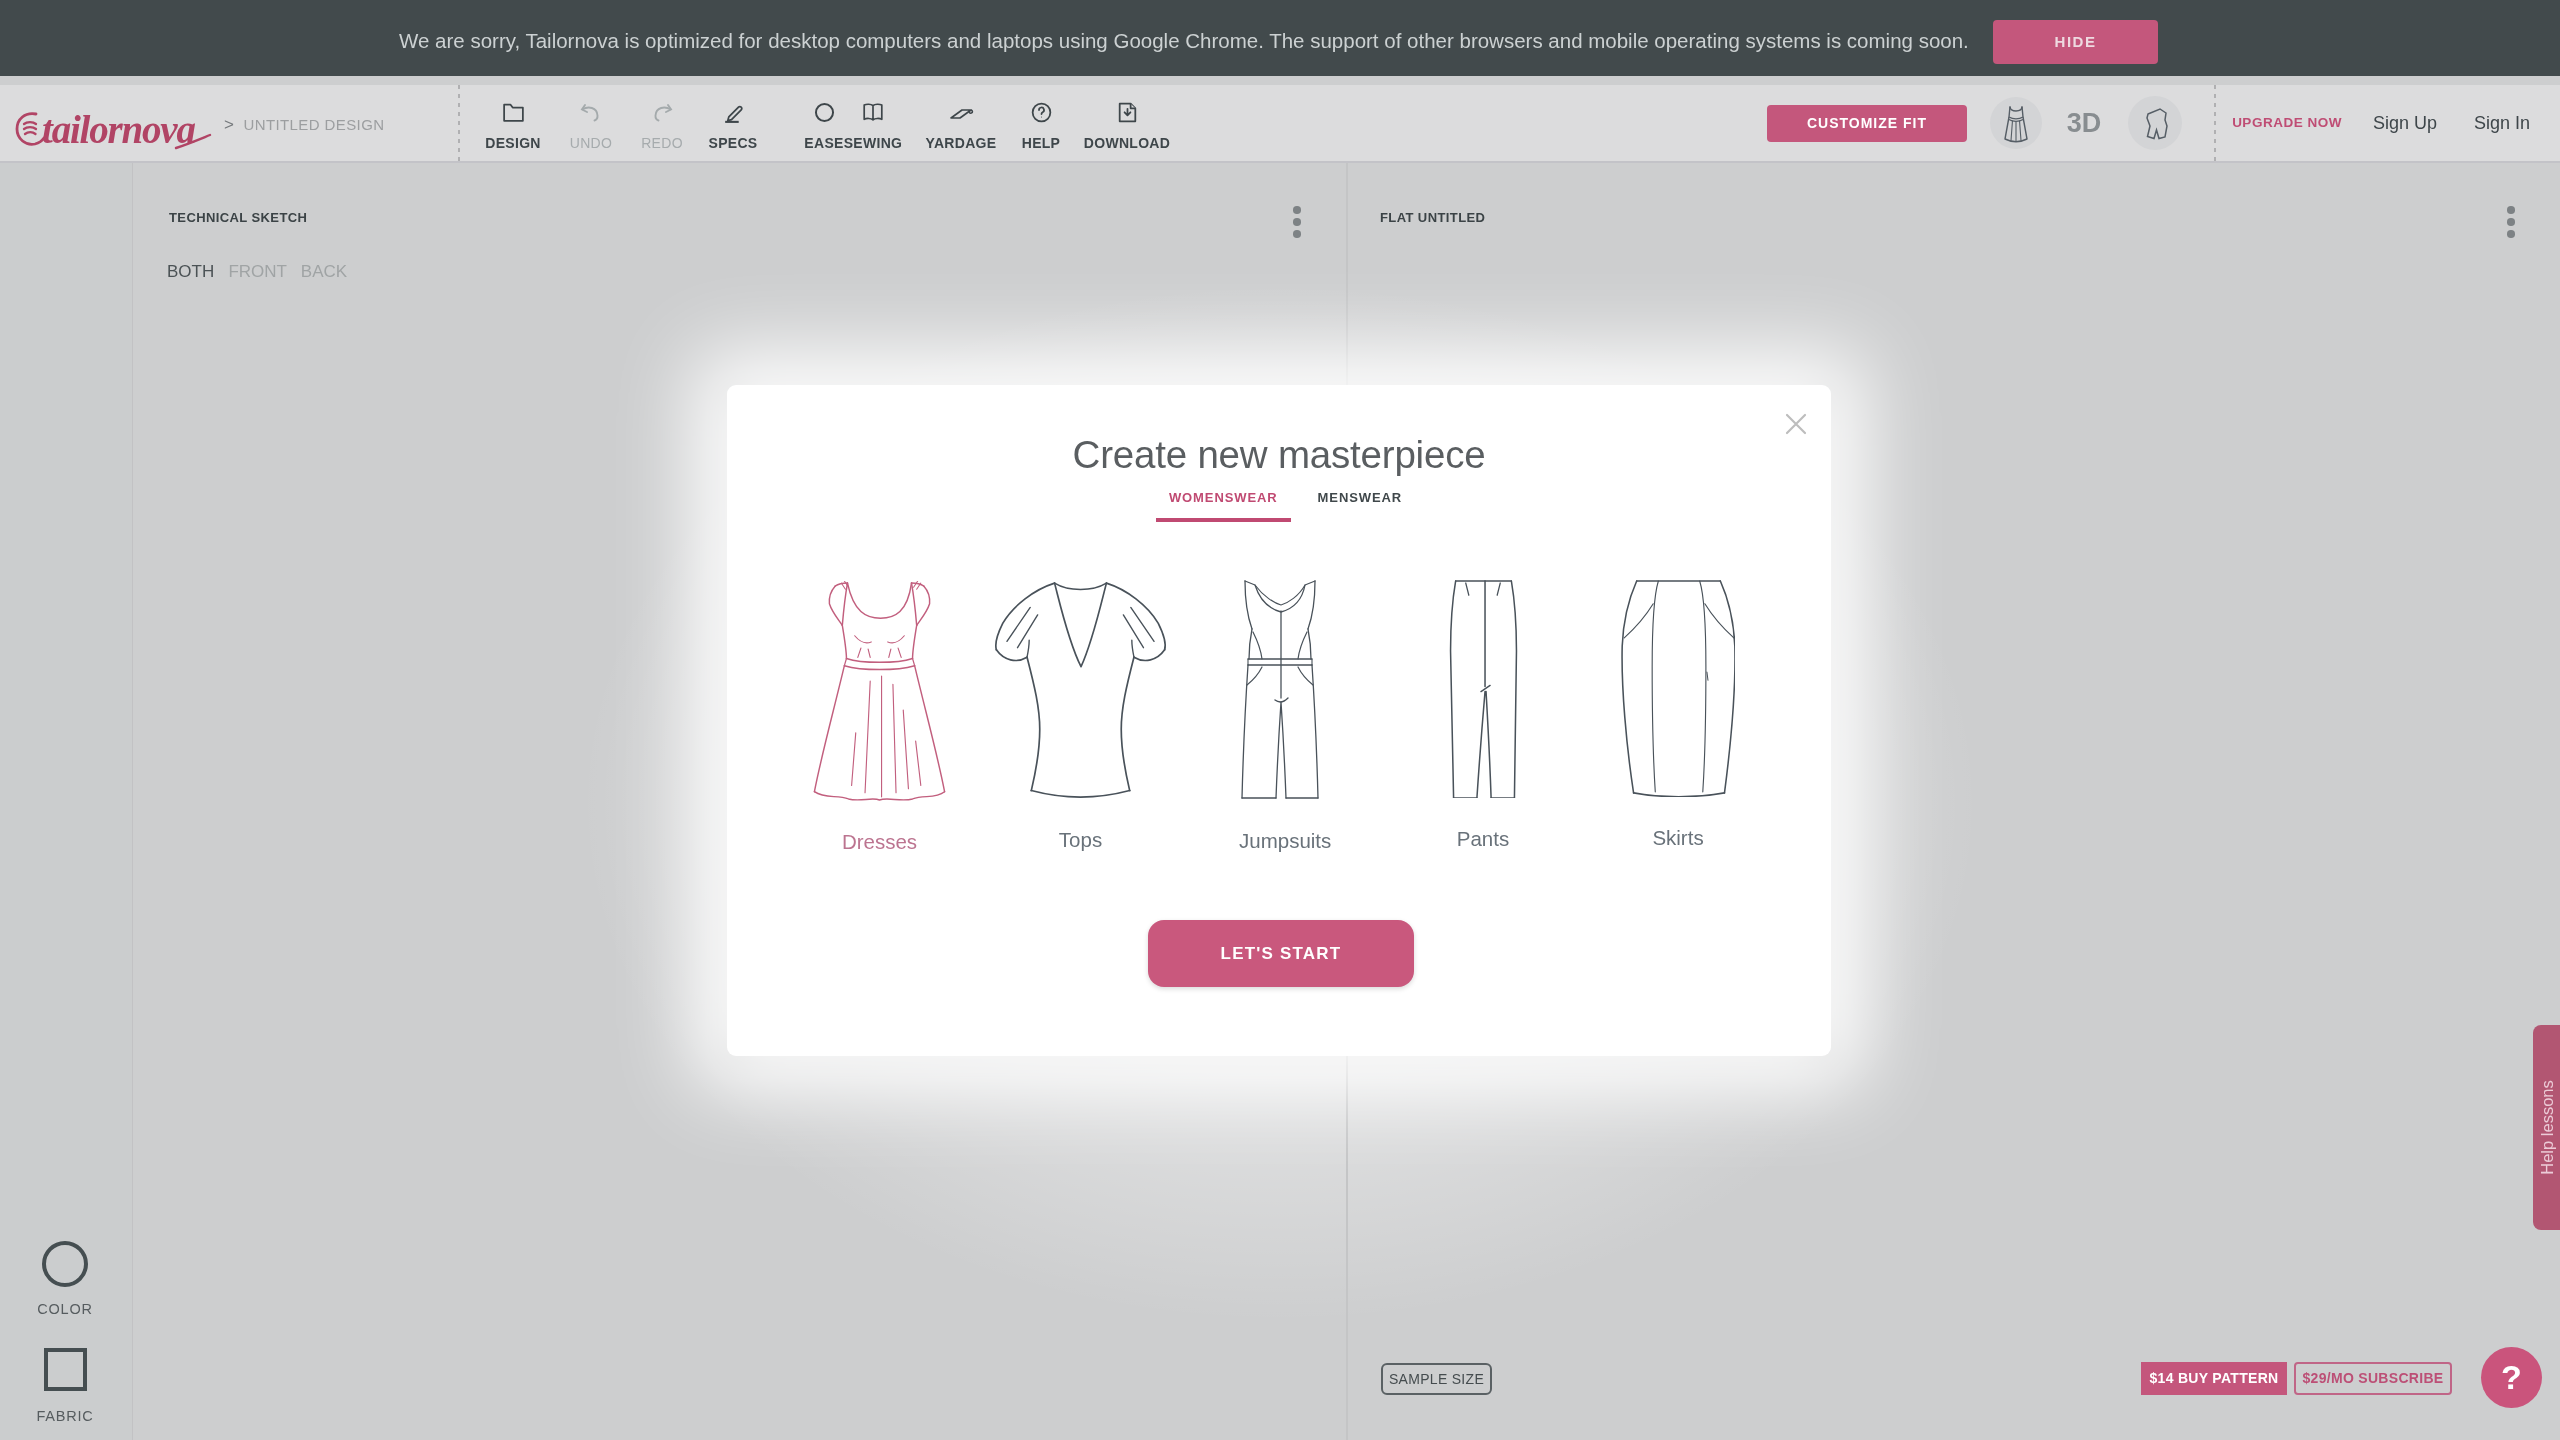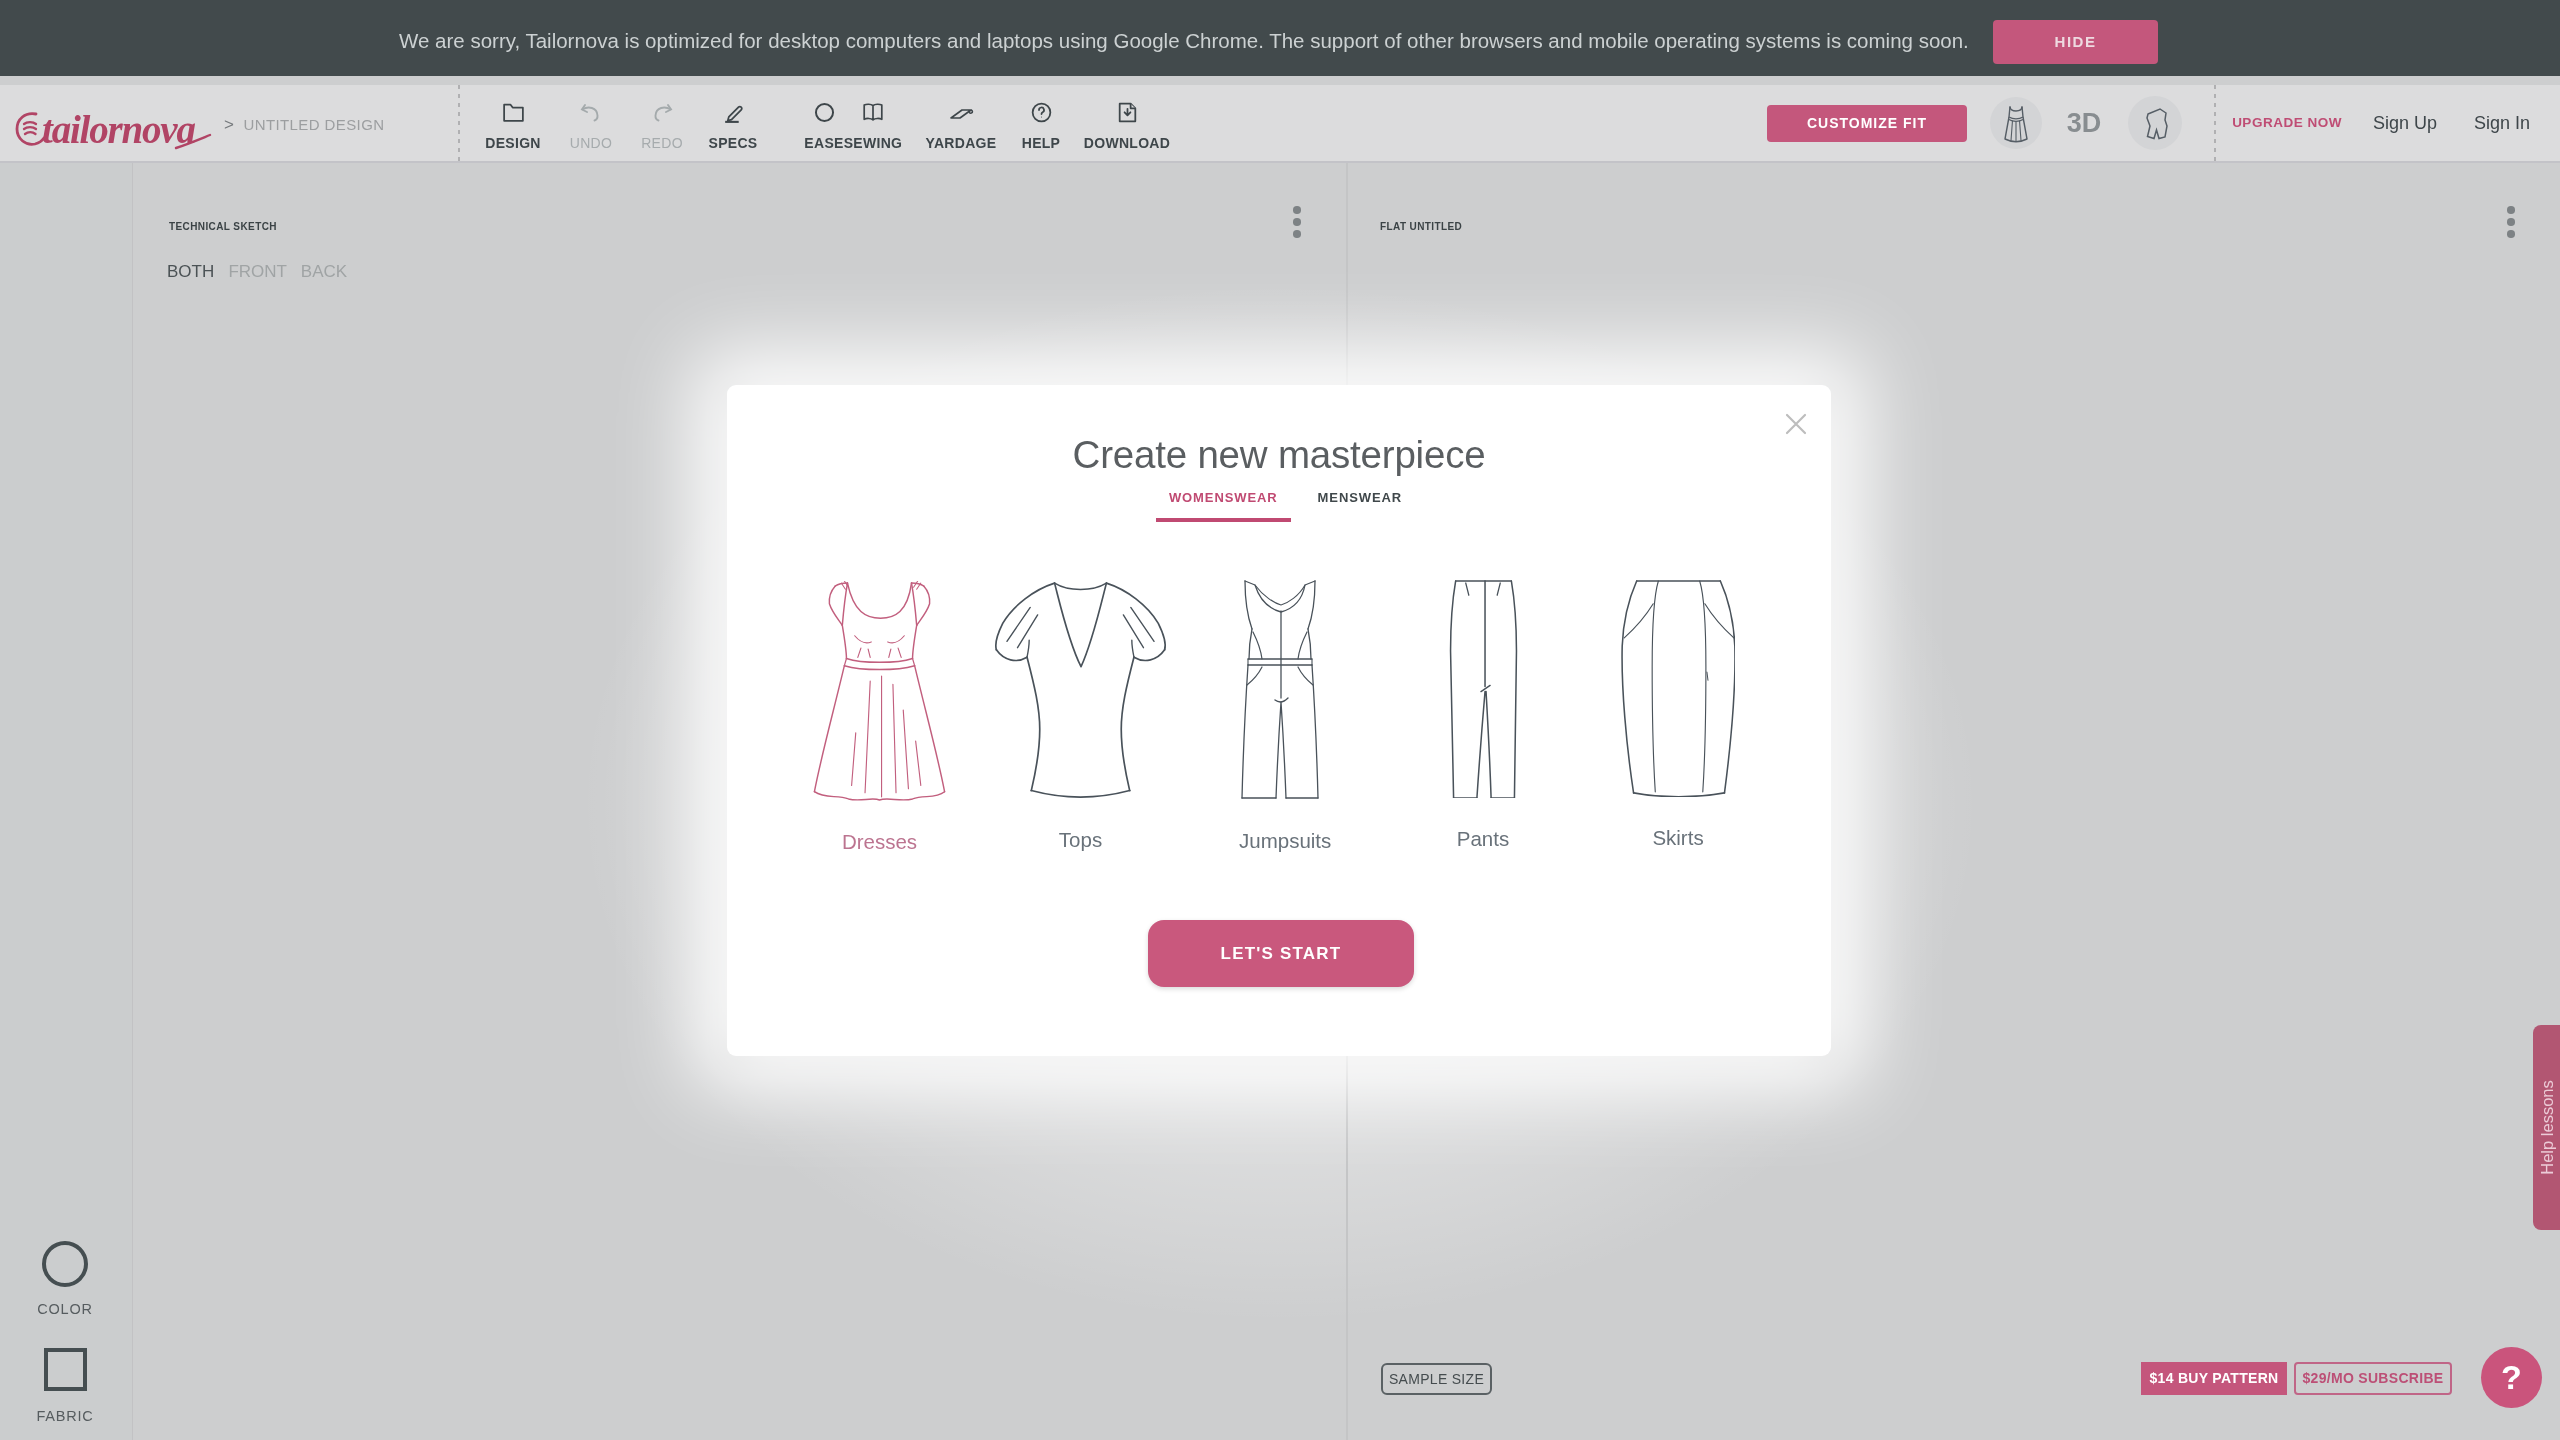--- a/index.html
+++ b/index.html
@@ -26,21 +26,21 @@
   .threed { position:absolute; left:2058px; top:10px; width:52px; text-align:center; font-size:27px; font-weight:600; color:#888d90; line-height:56px; }
   .upg { position:absolute; left:2227px; top:0; width:120px; text-align:center; line-height:76px; font-size:13.5px; font-weight:bold; color:#bf4d74; letter-spacing:0.5px; }
   .signup { position:absolute; left:2355px; top:0; width:100px; text-align:center; line-height:76px; font-size:18px; color:#3e464a; }
   .signin { position:absolute; left:2452px; top:0; width:100px; text-align:center; line-height:76px; font-size:18px; color:#3e464a; }
 
   
   .main { position:absolute; top:163px; left:0; width:2560px; height:1277px; background:#cdcecf; }
   .sidebar { position:absolute; top:0; left:0; width:133px; height:1277px; background:#cbcdce; border-right:1px solid #c2c2c4; }
   .divider { position:absolute; top:0; left:1346px; width:2px; height:1277px; background:#c4c5c6; }
   .glow { position:absolute; left:580px; top:120px; width:1400px; height:1040px; background:radial-gradient(ellipse closest-side, rgba(255,255,255,0.85), rgba(255,255,255,0)); }
-  .ptitle { position:absolute; top:58px; font-size:10px; font-weight:bold; color:#3b4346; letter-spacing:0.4px; }
+  .ptitle { position:absolute; top:47px; font-size:13px; font-weight:bold; color:#3b4346; letter-spacing:0.4px; }
   .tabs { position:absolute; left:167px; top:99px; font-size:17px; color:#a0a4a5; }
   .tabs b { color:#4b5255; font-weight:normal; }
   .kebab { position:absolute; top:43px; width:8px; }
   .kebab i { display:block; width:7.5px; height:7.5px; border-radius:50%; background:#7d8285; margin-bottom:4.5px; }
   .colorbtn { position:absolute; left:42px; top:1078px; width:46px; height:46px; border:4px solid #454e51; border-radius:50%; }
   .colorlbl { position:absolute; left:0px; top:1138px; width:130px; text-align:center; font-size:14.5px; color:#565c5f; letter-spacing:0.8px; }
   .fabricbtn { position:absolute; left:44px; top:1185px; width:43px; height:43px; border:4px solid #454e51; }
   .fabriclbl { position:absolute; left:0px; top:1245px; width:130px; text-align:center; font-size:14.5px; color:#565c5f; letter-spacing:0.8px; }
   .samplesize { position:absolute; left:1381px; top:1200px; width:111px; height:32px; border:2px solid #5a6164; border-radius:6px; font-size:14px; color:#454c4f; text-align:center; line-height:28px; letter-spacing:0.3px; }
   .buypat { position:absolute; left:2141px; top:1199px; width:146px; height:33px; background:#c4567c; border-radius:0; color:#fff; font-size:14px; font-weight:bold; text-align:center; line-height:33px; letter-spacing:0.3px; }

